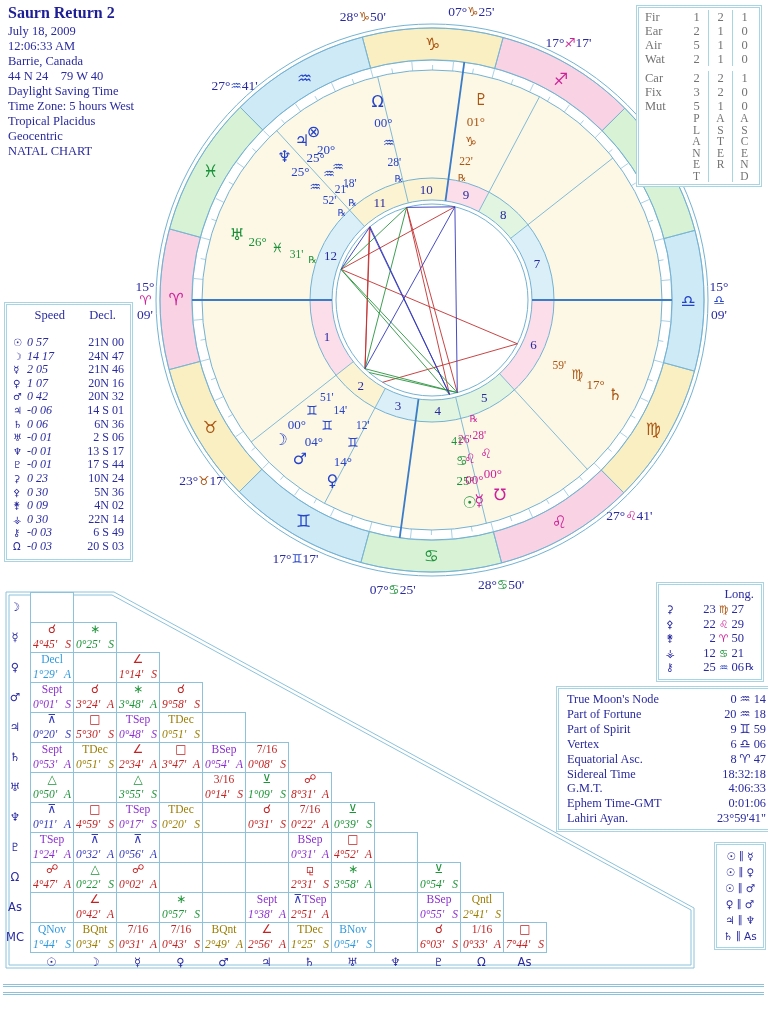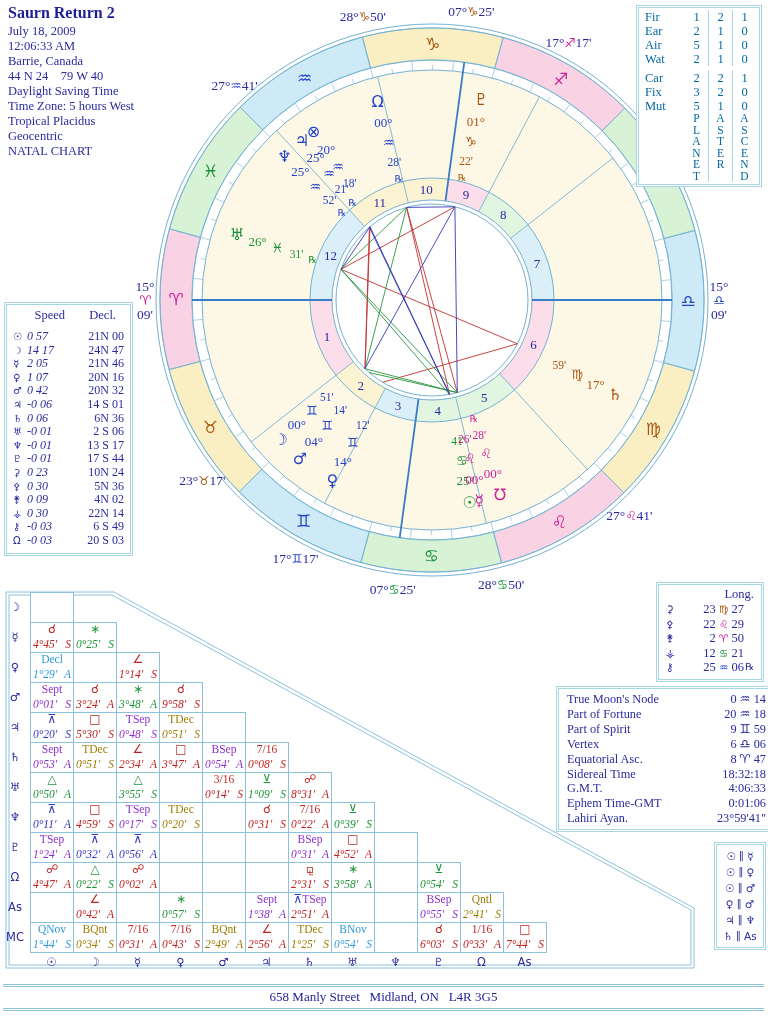--- a/index.html
+++ b/index.html
@@ -4,28 +4,28 @@
 <style>
   html,body{margin:0;padding:0;}
   body{width:768px;height:1023px;position:relative;background:#fff;overflow:hidden;
        font-family:"Liberation Serif",serif;color:#2a2aa0;}
   .g{font-family:"DejaVu Sans",sans-serif;}
   #header{position:absolute;left:8px;top:4px;}
   #title{font-size:16px;font-weight:bold;color:#1d1d96;margin-bottom:2px;}
   #header-lines div{font-size:12.5px;line-height:1.2;white-space:pre;}
   .box{position:absolute;background:#fff;border:3px double #a9d4e4;box-sizing:border-box;}
   #element-box{left:636px;top:5px;width:126px;padding:2px 3px;}
-  #element-box table{border-collapse:collapse;width:100%;font-size:12.5px;color:#0369a1;}
+  #element-box table{border-collapse:collapse;width:100%;font-size:12.5px;color:#737373;}
   #element-box td{padding:0 3px;line-height:14px;}
   #element-box td.n{text-align:center;width:17px;}
   #element-box td.bl{border-left:1px solid #a9d4e4;}
   #element-box .vert{vertical-align:top;text-align:center;}
   #element-box .vert div{line-height:11.5px;font-size:11.5px;}
   #speed-box{left:4px;top:302px;width:129px;padding:3px 6px 5px;font-size:12px;}
-  .shead{display:flex;margin-bottom:7px;font-size:12.5px;}
+  .shead{display:flex;margin-bottom:13px;font-size:12.5px;}
   .shead span:first-child{width:52px;text-align:right;}
   .shead span:last-child{flex:1;text-align:right;padding-right:8px;}
   .srow{display:flex;line-height:13.6px;}
   .srow .pg{width:14px;font-family:"DejaVu Sans",sans-serif;font-size:10px;}
   .srow .s1{width:37px;white-space:pre;font-style:italic;}
   .srow .s2{flex:1;text-align:right;white-space:pre;}
   #long-box{left:656px;top:582px;width:108px;padding:2px 7px 4px;font-size:12.5px;}
   #long-title{text-align:right;line-height:15px;}
   .lrow{display:flex;line-height:14.6px;}
   .lrow .pg{width:15px;font-family:"DejaVu Sans",sans-serif;font-size:10.5px;}
@@ -1034,14 +1034,13 @@
       <div>♆</div>
     </div>
     <div class="pr">
       <div>♄</div>
       <div class="ps">∥</div>
       <div>As</div>
     </div>
   </div>
 
 <div id="footer">
-  <div id="footer-address">658 Manly Street   Midland, ON   L4R 3G5</div>
 </div>
 
 </body></html>

